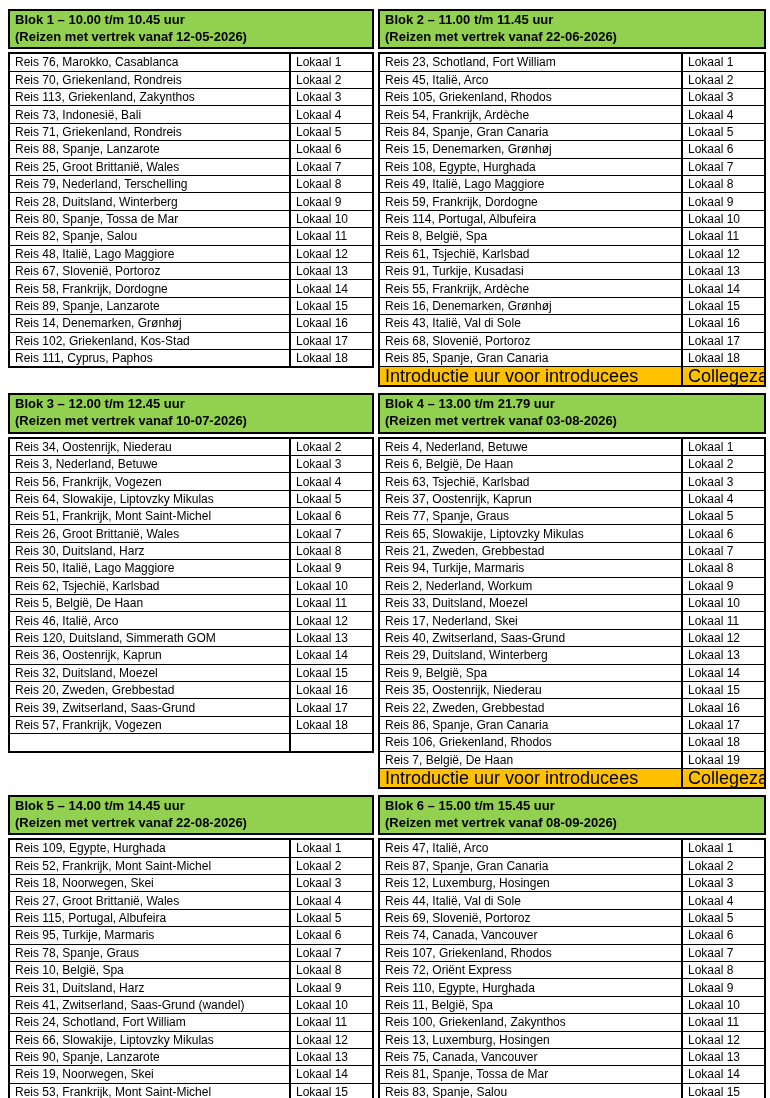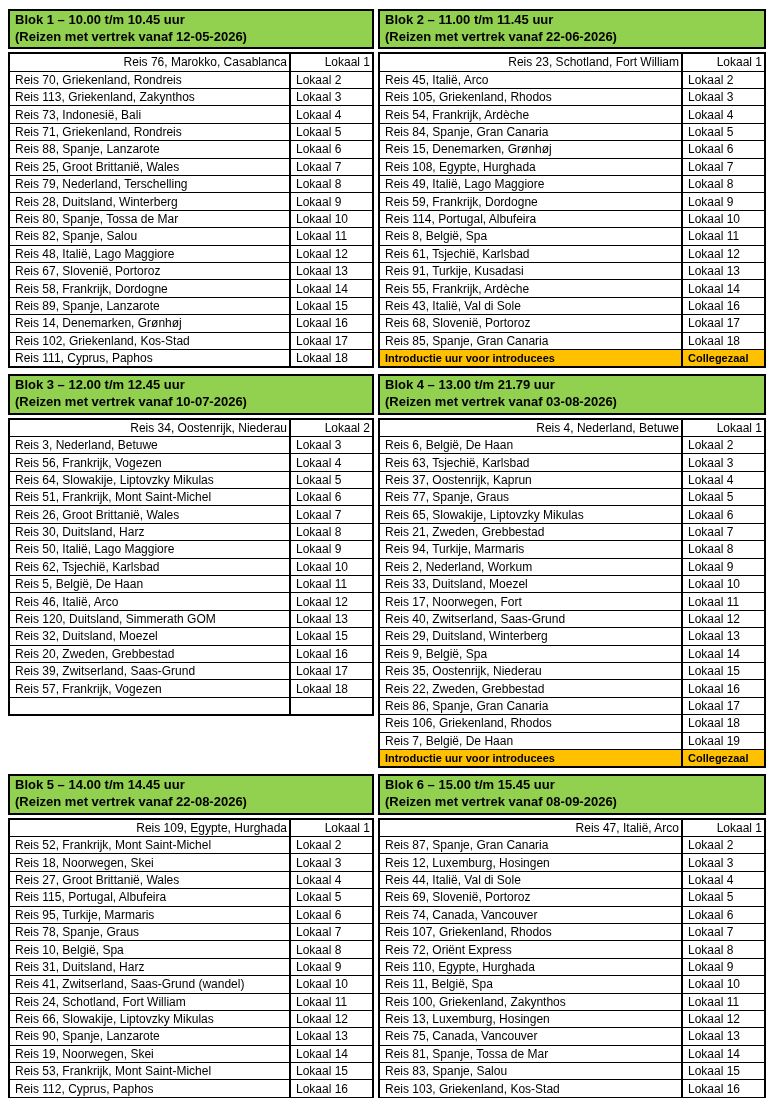--- a/index.html
+++ b/index.html
@@ -56,29 +56,28 @@
   table.block-table tr > td:first-child {
     border-left: 2.5px solid var(--border);
   }
   table.block-table tr > td:last-child {
     border-left: 2.5px solid var(--border);
     border-right: 2.5px solid var(--border);
     width: 74px;
   }
   table.block-table tr:first-child > td {
     border-top: 2.5px solid var(--border);
-    text-align: right;
   }
   table.block-table tr:last-child > td {
     border-bottom: 2.5px solid var(--border);
   }
   tr.intro-row td {
     background: var(--orange);
-    font-weight: bold;
-    font-size: 11px;
+    font-weight: normal;
+    font-size: 18px;
   }
 </style>
 </head>
 <body>
 
 <div class="page">
   <div class="grid">
 
     <section class="block">
       <div class="block-header">
@@ -220,20 +219,24 @@
             </tr>
             <tr>
               <td>Reis 91, Turkije, Kusadasi</td>
               <td>Lokaal 13</td>
             </tr>
             <tr>
               <td>Reis 55, Frankrijk, Ardèche</td>
               <td>Lokaal 14</td>
             </tr>
             <tr>
+              <td>Reis 16, Denemarken, Grønhøj</td>
+              <td>Lokaal 15</td>
+            </tr>
+            <tr>
               <td>Reis 43, Italië, Val di Sole</td>
               <td>Lokaal 16</td>
             </tr>
             <tr>
               <td>Reis 68, Slovenië, Portoroz</td>
               <td>Lokaal 17</td>
             </tr>
             <tr>
               <td>Reis 85, Spanje, Gran Canaria</td>
               <td>Lokaal 18</td>
@@ -295,20 +298,24 @@
             </tr>
             <tr>
               <td>Reis 46, Italië, Arco</td>
               <td>Lokaal 12</td>
             </tr>
             <tr>
               <td>Reis 120, Duitsland, Simmerath GOM</td>
               <td>Lokaal 13</td>
             </tr>
             <tr>
+              <td>Reis 36, Oostenrijk, Kaprun</td>
+              <td>Lokaal 14</td>
+            </tr>
+            <tr>
               <td>Reis 32, Duitsland, Moezel</td>
               <td>Lokaal 15</td>
             </tr>
             <tr>
               <td>Reis 20, Zweden, Grebbestad</td>
               <td>Lokaal 16</td>
             </tr>
             <tr>
               <td>Reis 39, Zwitserland, Saas-Grund</td>
               <td>Lokaal 17</td>
@@ -366,21 +373,21 @@
             </tr>
             <tr>
               <td>Reis 2, Nederland, Workum</td>
               <td>Lokaal 9</td>
             </tr>
             <tr>
               <td>Reis 33, Duitsland, Moezel</td>
               <td>Lokaal 10</td>
             </tr>
             <tr>
-              <td>Reis 17, Noorwegen, Fort</td>
+              <td>Reis 17, Nederland, Skei</td>
               <td>Lokaal 11</td>
             </tr>
             <tr>
               <td>Reis 40, Zwitserland, Saas-Grund</td>
               <td>Lokaal 12</td>
             </tr>
             <tr>
               <td>Reis 29, Duitsland, Winterberg</td>
               <td>Lokaal 13</td>
             </tr>

